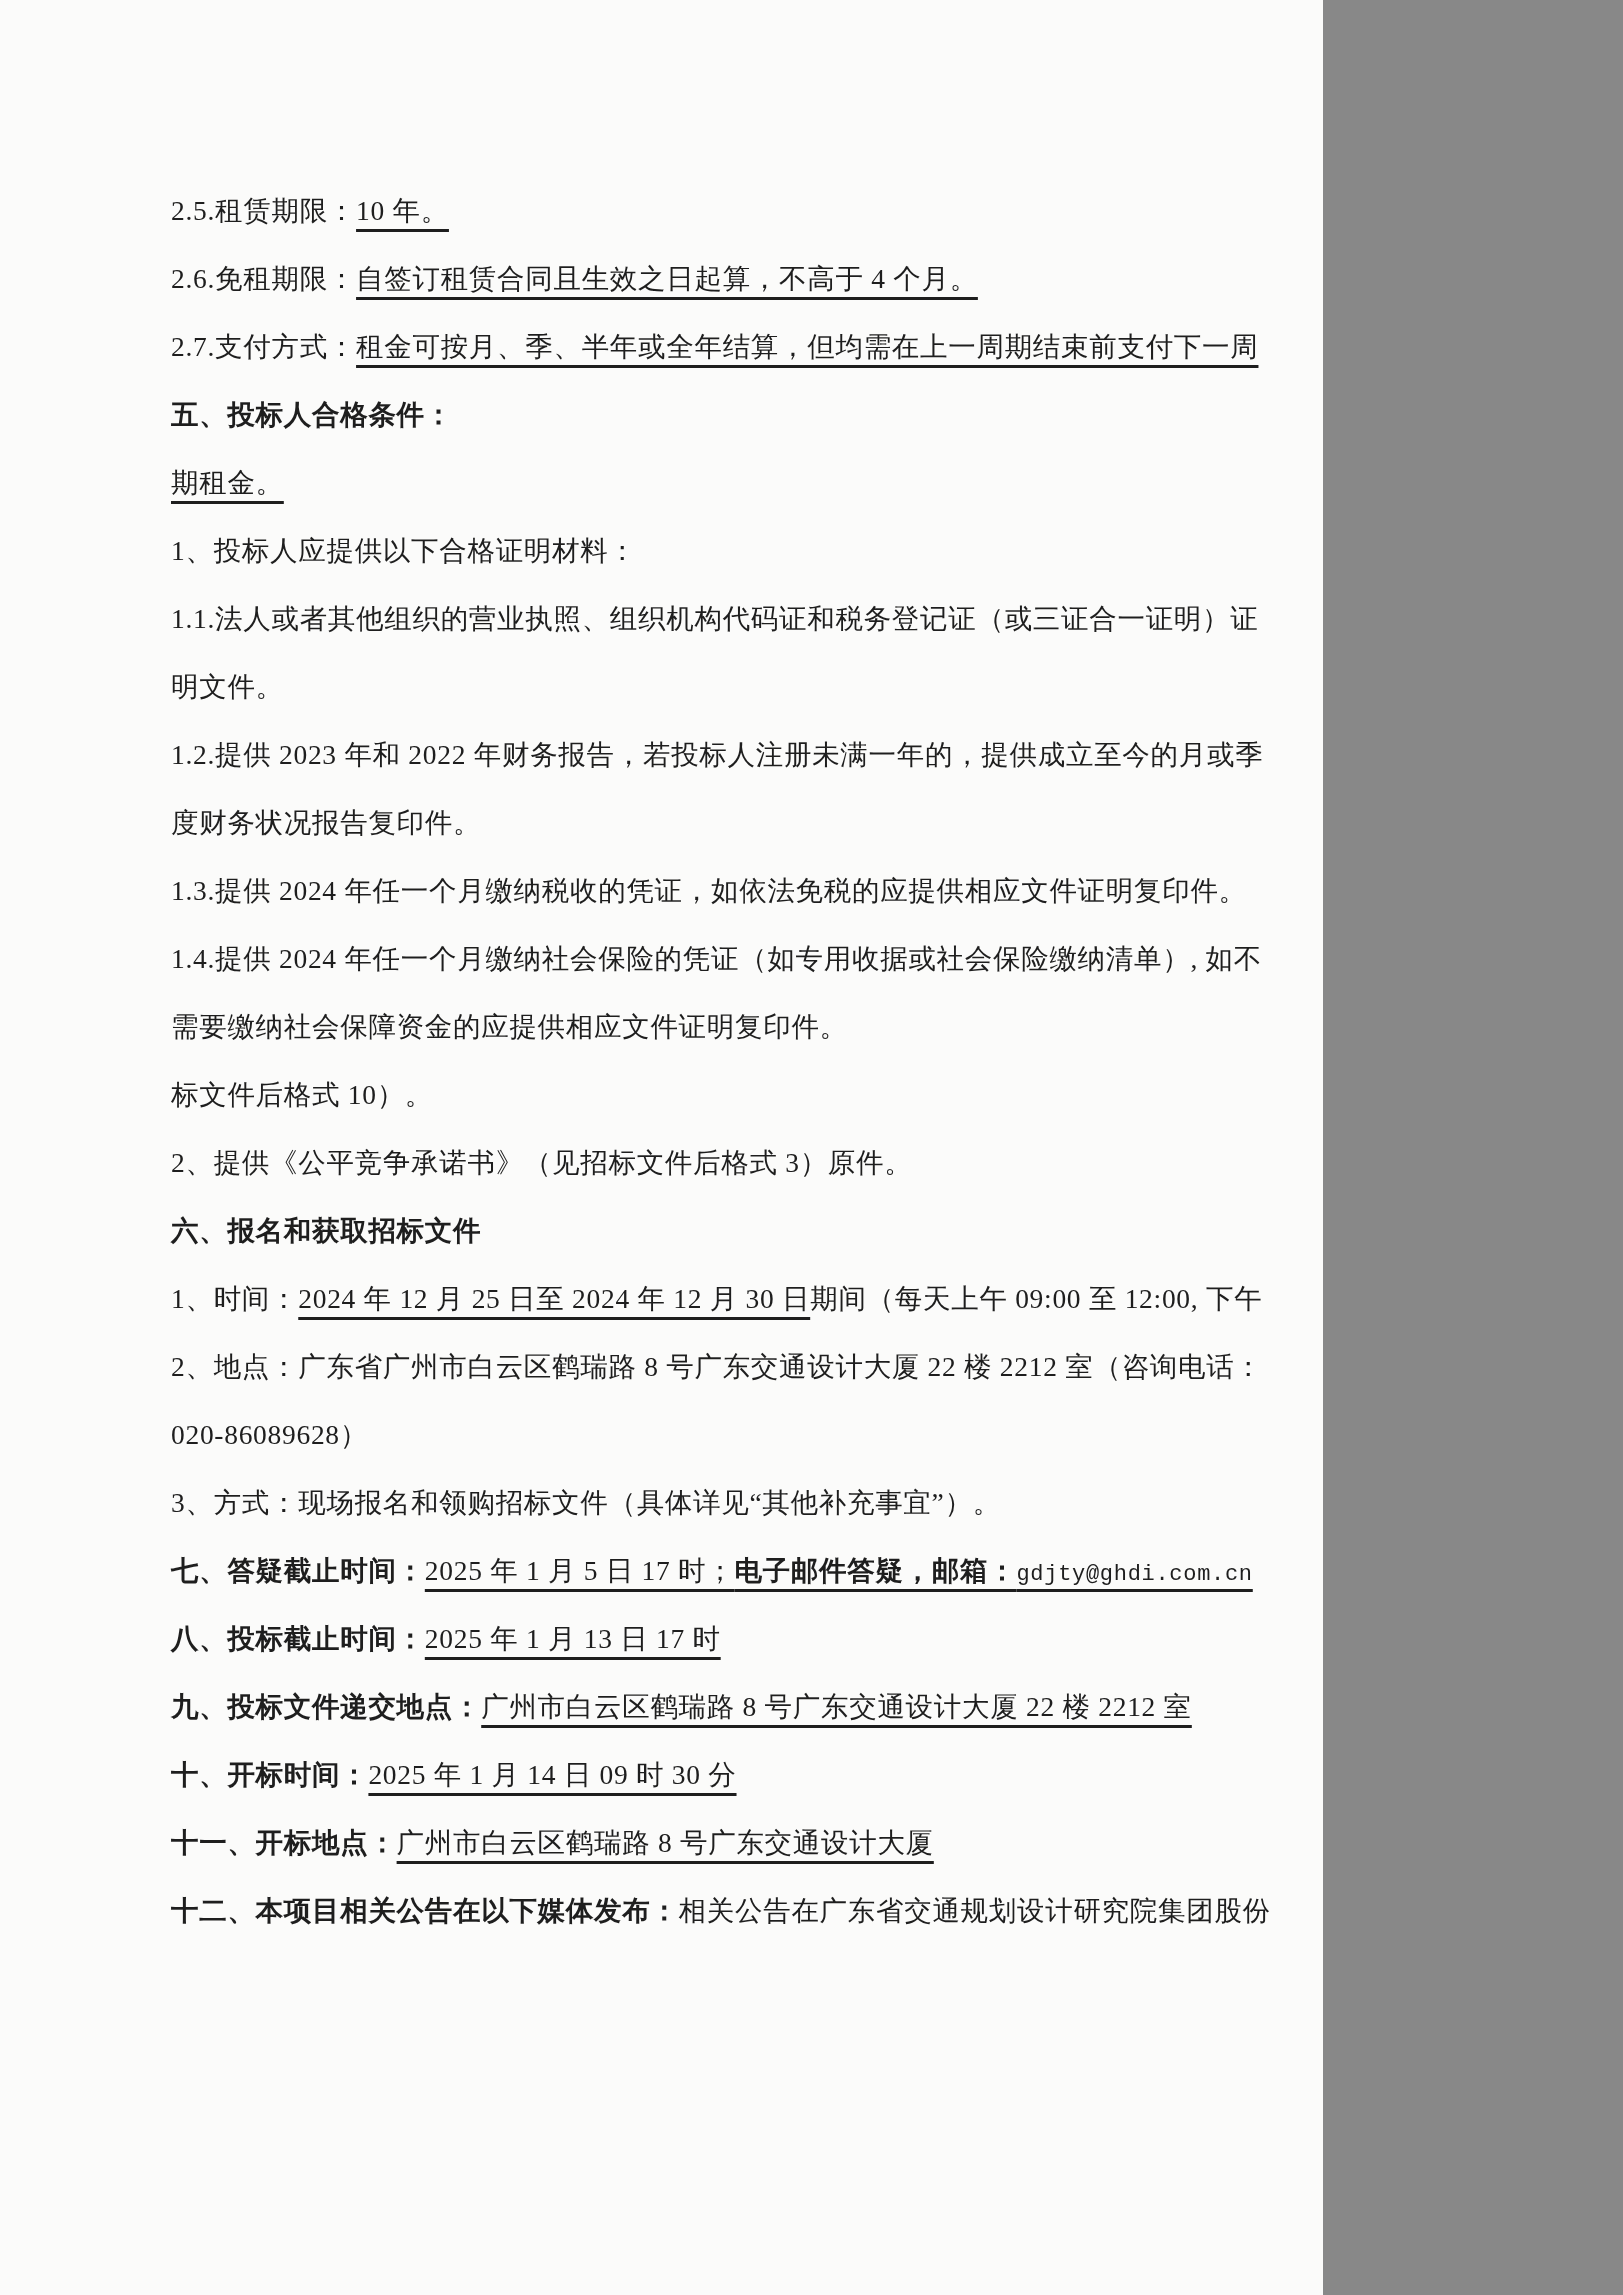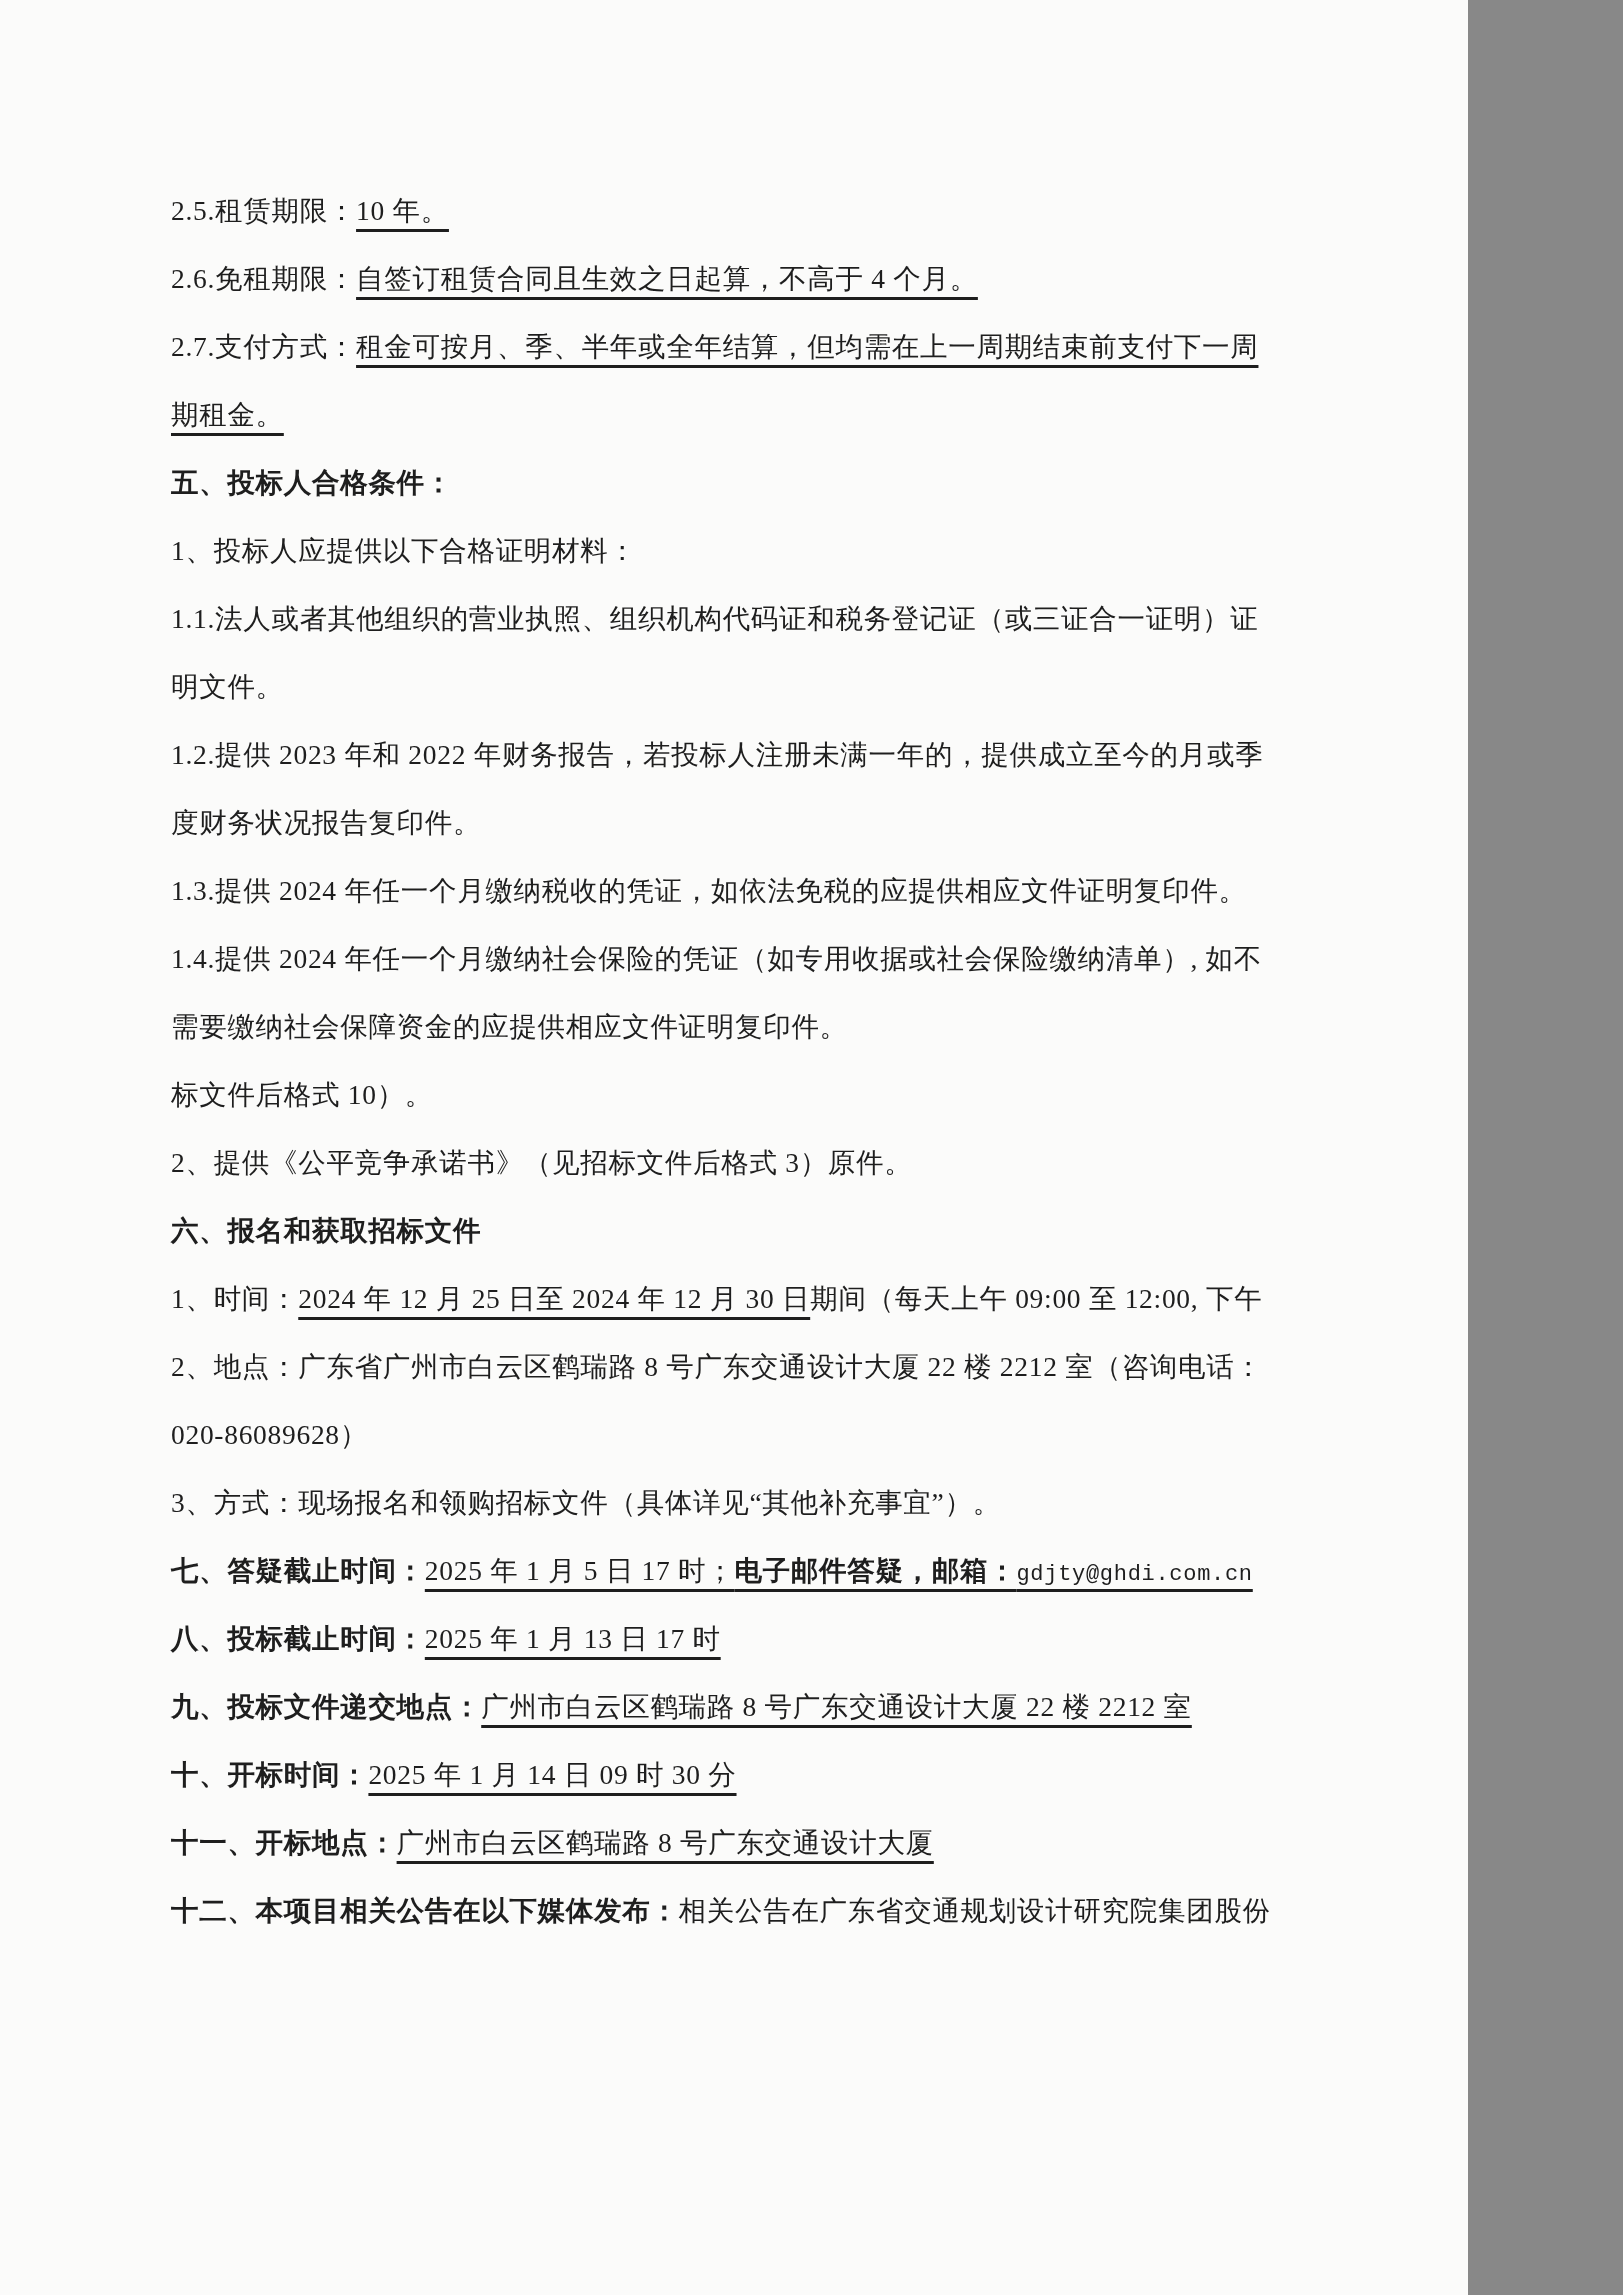--- a/index.html
+++ b/index.html
@@ -4,21 +4,21 @@
 <style>
   :root{
     --bg:#fbfbfa;
     --ink:#1e1e1e;
     --stamp:#d85a52;
   }
   html,body{margin:0;padding:0;}
   body{background:#888;}
   .page{
     position:relative;
-    width:1468px;height:2295px;
+    width:1323px;height:2295px;
     background:var(--bg);
     overflow:hidden;
     font-family:"Liberation Serif","DejaVu Serif",serif;
     color:var(--ink);
   }
   .doc{
     position:absolute;
     left:171px;top:177px;
     width:1279px;
   }
@@ -82,22 +82,22 @@
 </style>
 </head>
 <body>
 
 <div class="page">
 
   <div class="doc" id="doc">
       <div class="line"><span class="">2.5.租赁期限：</span><span class="u">10 年。</span></div>
       <div class="line"><span class="">2.6.免租期限：</span><span class="u">自签订租赁合同且生效之日起算，不高于 4 个月。</span></div>
       <div class="line"><span class="">2.7.支付方式：</span><span class="u">租金可按月、季、半年或全年结算，但均需在上一周期结束前支付下一周</span></div>
+      <div class="line"><span class="b">五、投标人合格条件：</span></div>
       <div class="line"><span class="u">期租金。</span></div>
-      <div class="line"><span class="b">五、投标人合格条件：</span></div>
       <div class="line"><span class="">1、投标人应提供以下合格证明材料：</span></div>
       <div class="line"><span class="">1.1.法人或者其他组织的营业执照、组织机构代码证和税务登记证（或三证合一证明）证</span></div>
       <div class="line"><span class="">明文件。</span></div>
       <div class="line"><span class="">1.2.提供 2023 年和 2022 年财务报告，若投标人注册未满一年的，提供成立至今的月或季</span></div>
       <div class="line"><span class="">度财务状况报告复印件。</span></div>
       <div class="line"><span class="">1.3.提供 2024 年任一个月缴纳税收的凭证，如依法免税的应提供相应文件证明复印件。</span></div>
       <div class="line"><span class="">1.4.提供 2024 年任一个月缴纳社会保险的凭证（如专用收据或社会保险缴纳清单）, 如不</span></div>
       <div class="line"><span class="">需要缴纳社会保障资金的应提供相应文件证明复印件。</span></div>
       <div class="line"><span class="">标文件后格式 10）。</span></div>
       <div class="line"><span class="">2、提供《公平竞争承诺书》（见招标文件后格式 3）原件。</span></div>

